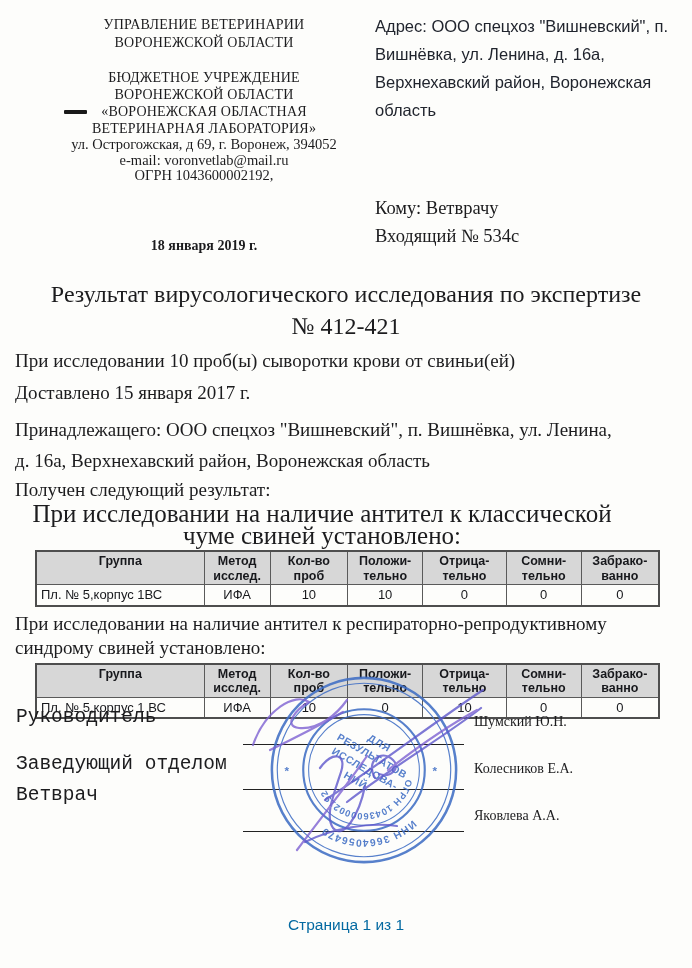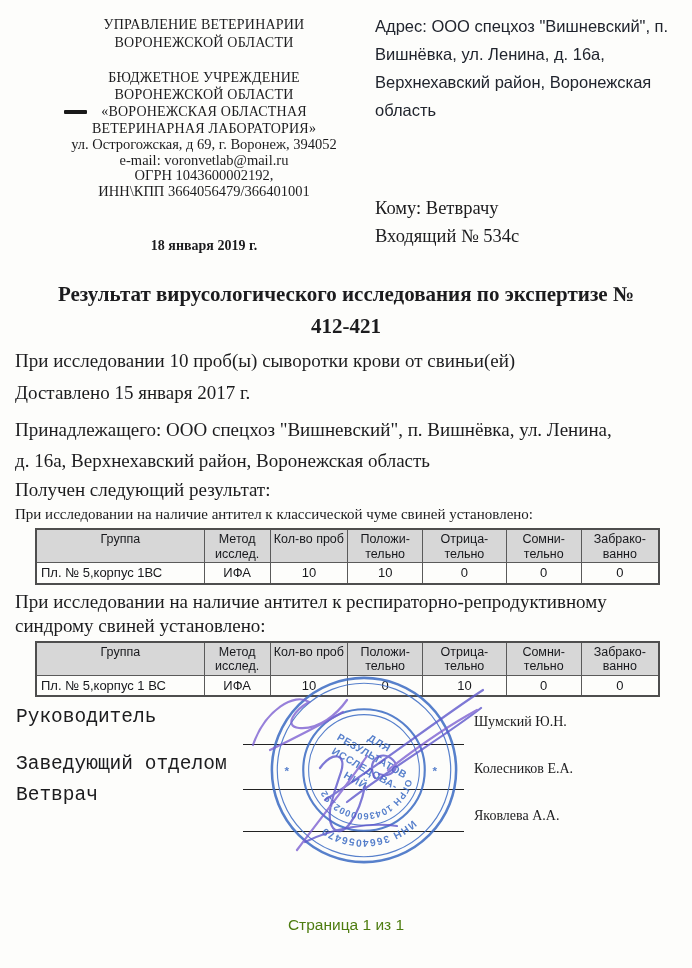--- a/index.html
+++ b/index.html
@@ -22,47 +22,47 @@
                  font-weight:bold; font-size:14px; }
 
   
   .recipient-address { position:absolute; left:375px; top:12px; width:296px;
      font-family:"Liberation Sans", sans-serif; font-size:16.5px; line-height:28px; color:#21252e; }
   .recipient-to { position:absolute; left:375px; top:198px; font-size:18.5px; }
   .recipient-incoming { position:absolute; left:375px; top:226px; font-size:18.5px; }
 
   
   .doc-title { position:absolute; left:46px; top:278px; width:600px; text-align:center;
-               font-weight:bold; font-size:21px; line-height:32px; }
+               font-weight:normal; font-size:24px; line-height:32px; }
 
   
   .doc-body { position:absolute; left:15px; top:350px; width:655px; font-size:19px; }
   .p-line { line-height:22px; margin-bottom:10px; }
   .p-multi { width:615px; line-height:31px; margin-bottom:3px; }
   .p-result { line-height:21px; margin-bottom:1px; }
-  .section-intro { width:614px; font-size:15px; line-height:22px; margin-top:3px; margin-bottom:3px; }
+  .section-intro { width:614px; font-size:25px; line-height:22px; margin-top:3px; margin-bottom:3px;text-align:center; }
   .section-intro2 { width:614px; font-size:19px; line-height:24px; margin-top:5px; margin-bottom:3px; }
 
   
   table.res { border-collapse:collapse; width:625px; margin-left:20px;
               font-family:"Liberation Sans", sans-serif; color:#17181c;
               border:2px solid #4e4e4e; }
-  table.res th { background:#d7d7d7; font-weight:normal; font-size:12.5px; line-height:14.5px;
+  table.res th { background:#d7d7d7; font-weight:bold; font-size:12.5px; line-height:14.5px;
                  white-space:pre-line; border:1px solid #5a5a5a; vertical-align:top; padding:2px 1px 1px; }
   table.res td { border:1px solid #5a5a5a; font-size:13px; text-align:center; padding:2px 4px; height:21px; background:#fdfdfb; }
   table.res td.cell-left { text-align:left; }
 
   
   .sig-role { position:absolute; left:16px; font-size:19.5px;font-family:Liberation Mono, monospace; }
   .sig-name { position:absolute; left:474px; font-size:14px;margin-top:8px; }
   .sig-line { position:absolute; left:243px; width:221px; border-top:1.7px solid #222; height:0; }
 
   .disclaimer { position:absolute; left:0; top:852px; width:692px; text-align:center; font-size:15px; }
   .page-footer { position:absolute; left:0; top:916px; width:692px; text-align:center;
-                 font-family:"Liberation Sans", sans-serif; font-size:15.5px; color:#4d7c0f; }
+                 font-family:"Liberation Sans", sans-serif; font-size:15.5px; color:#0369a1; }
 
   
   .stamp-svg { position:absolute; left:266px; top:672px; width:196px; height:196px; opacity:.87; }
   .ink-svg   { position:absolute; left:225px; top:650px; width:310px; height:225px; opacity:.8; }
   .stamp-text { font-family:"Liberation Sans", sans-serif; font-weight:bold; }
 </style>
 </head>
 <body>
 
 <div class="page">
@@ -75,21 +75,20 @@
     <div class="sender-institution">
       <div>БЮДЖЕТНОЕ УЧРЕЖДЕНИЕ</div>
       <div>ВОРОНЕЖСКОЙ ОБЛАСТИ</div>
       <div>«ВОРОНЕЖСКАЯ ОБЛАСТНАЯ</div>
       <div>ВЕТЕРИНАРНАЯ ЛАБОРАТОРИЯ»</div>
     </div>
     <div class="sender-contacts">
       <div>ул. Острогожская, д 69, г. Воронеж, 394052</div>
       <div>e-mail: voronvetlab@mail.ru</div>
       <div>ОГРН 1043600002192,</div>
-      <div>ИНН\КПП 3664056479/366401001</div>
     </div>
   </div>
   <div class="artifact-dash"></div>
   <div class="sender-date">18 января 2019 г.</div>
 
   <div class="recipient-address">Адрес: ООО спецхоз "Вишневский", п. Вишнёвка, ул. Ленина, д. 16а, Верхнехавский район, Воронежская область</div>
   <div class="recipient-to">Кому: Ветврачу</div>
   <div class="recipient-incoming">Входящий № 534с</div>
 
   <div class="doc-title">Результат вирусологического исследования по экспертизе № 412-421</div>

